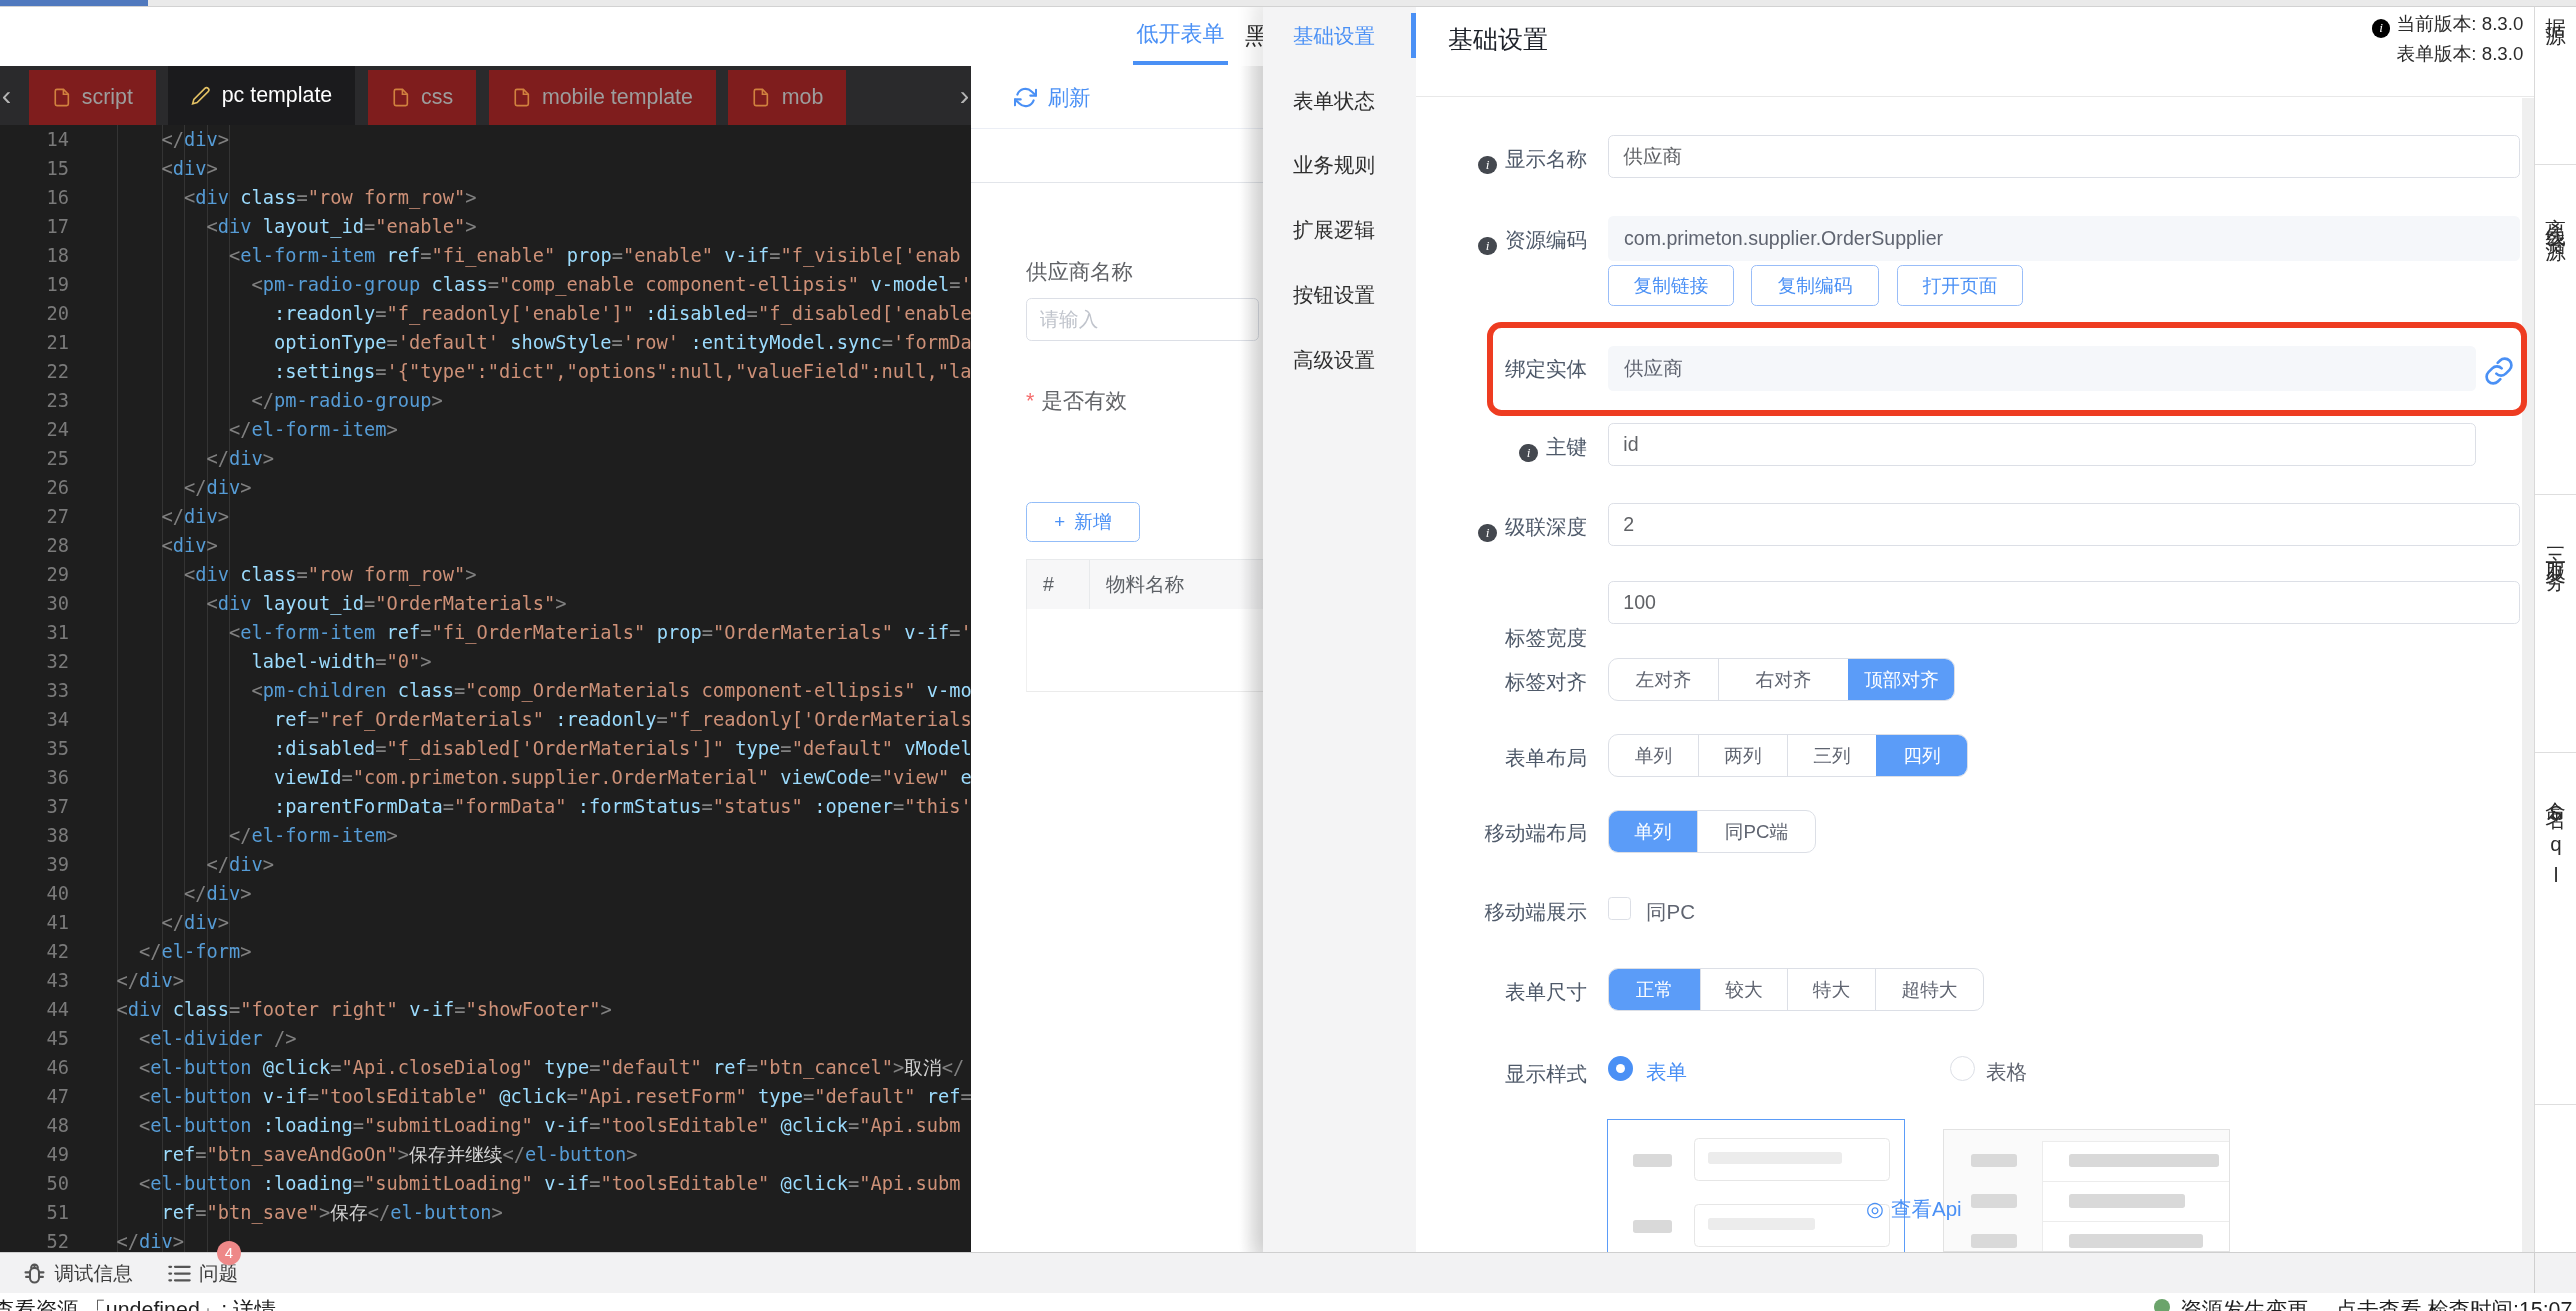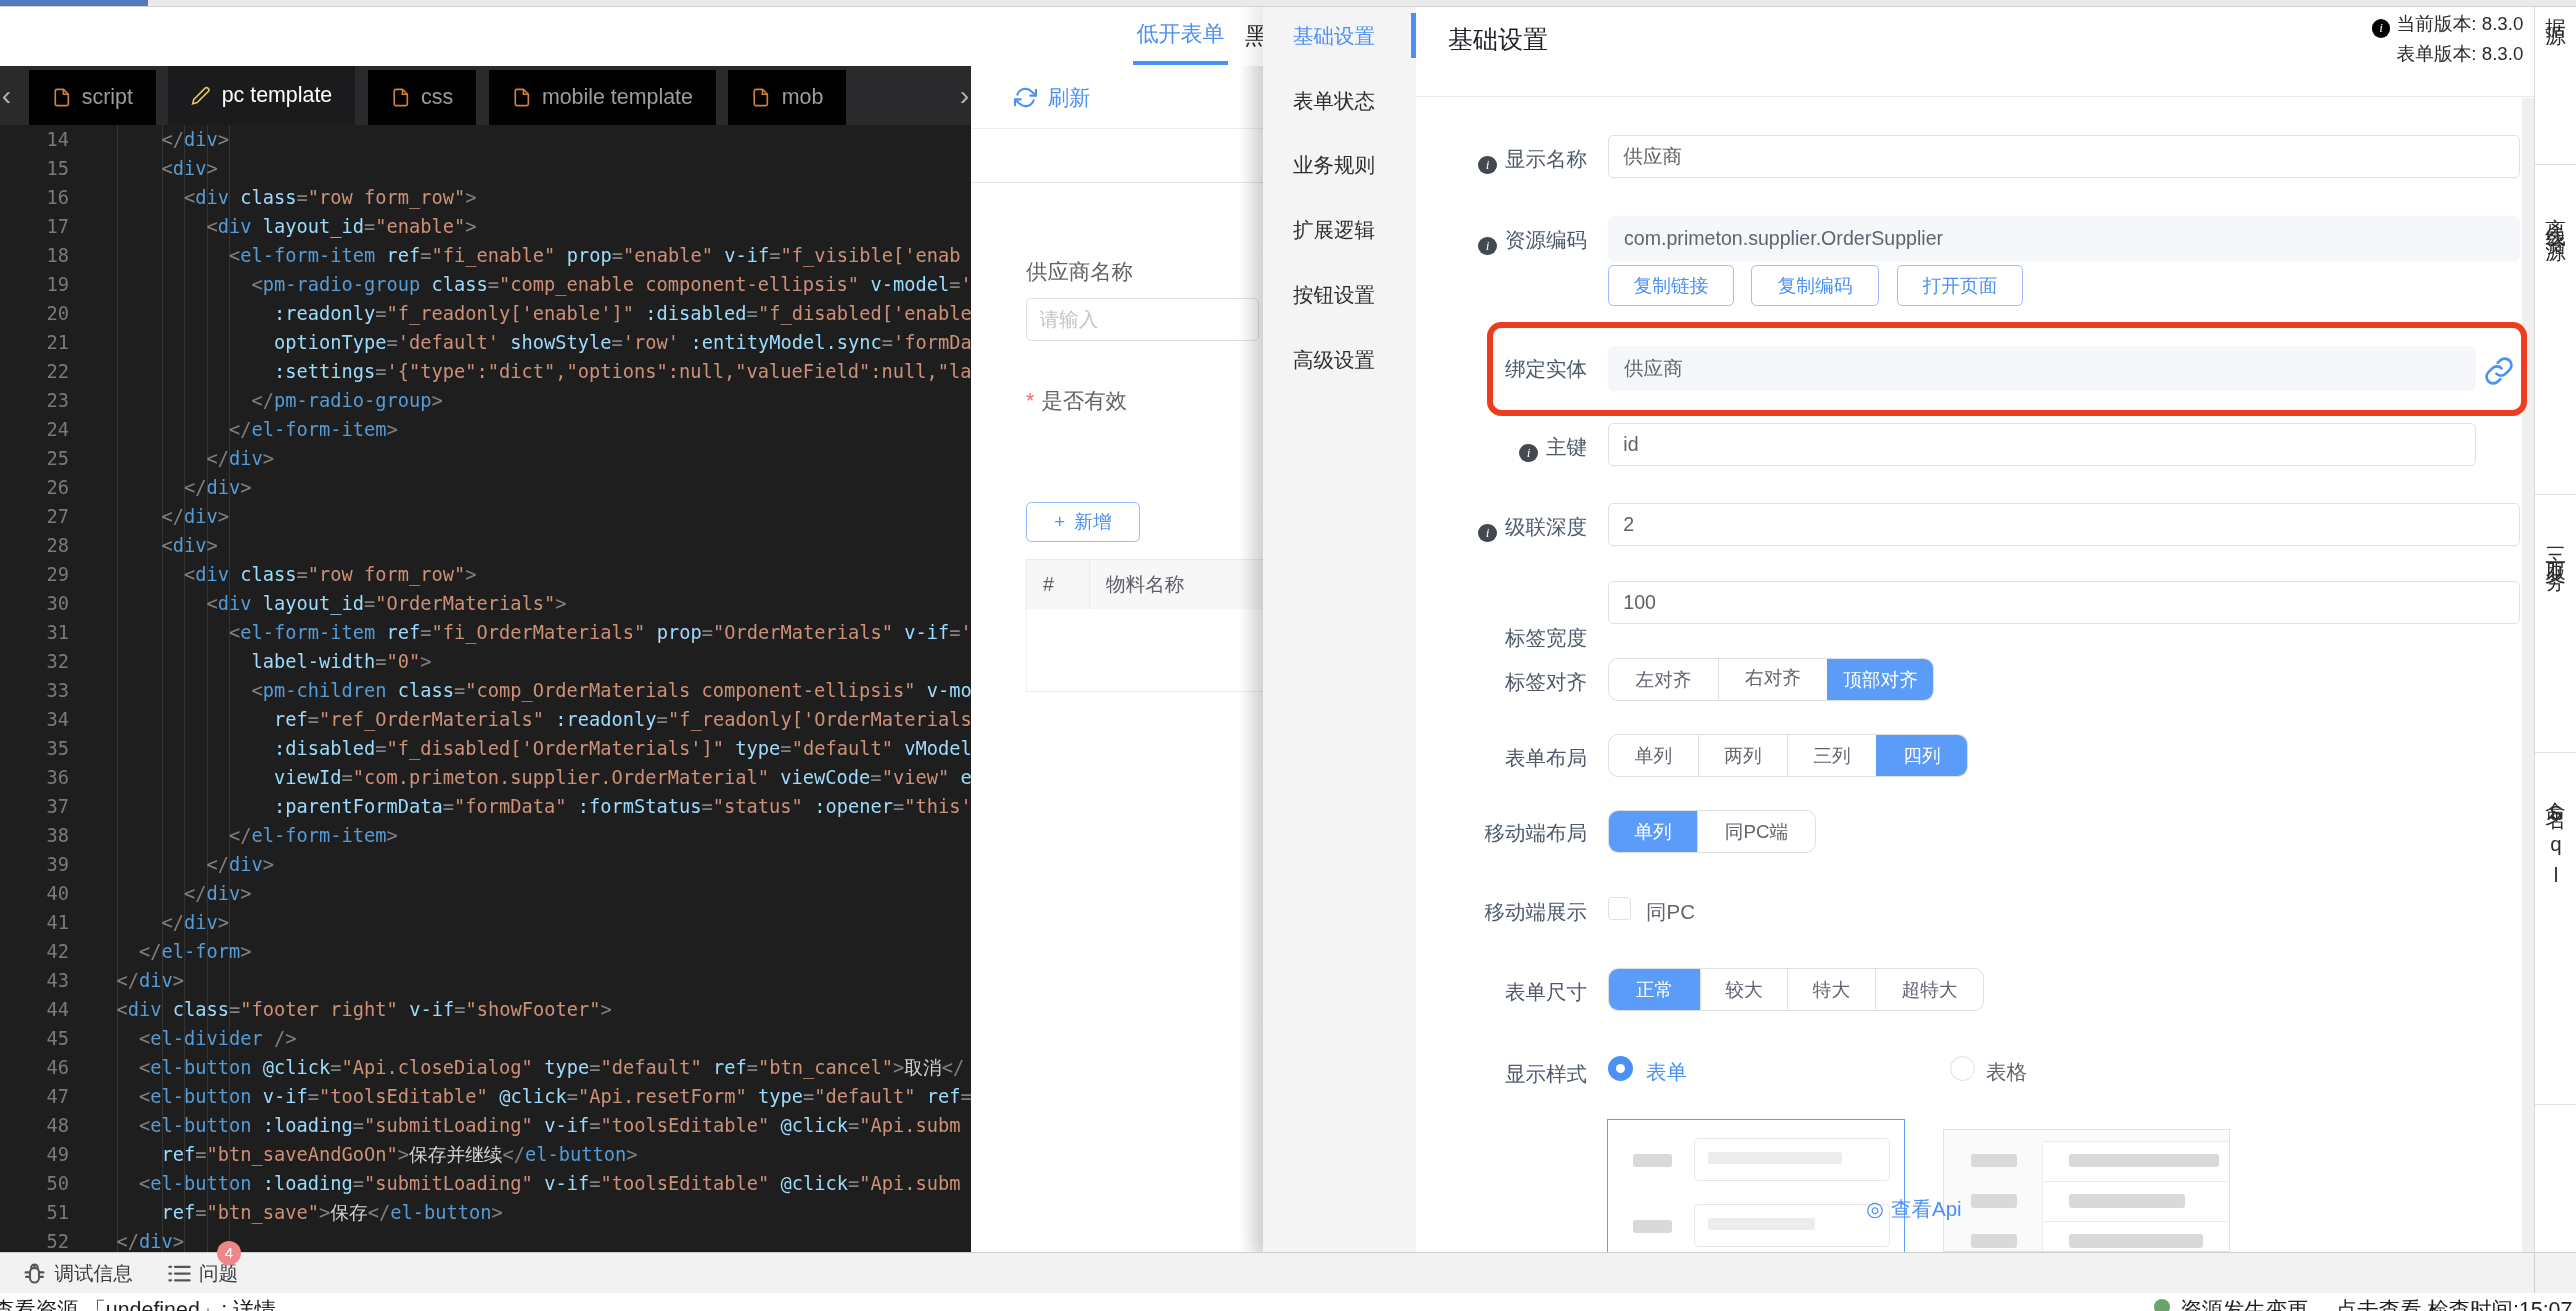--- a/index.html
+++ b/index.html
@@ -8,21 +8,21 @@
   
   .ptrack{position:absolute;left:0;top:0;width:100%;height:6.2px;background:#eaeaea;border-bottom:0.9px solid #d2d2d2;z-index:40;}
   .pfill{width:148px;height:6.2px;background:#5079be;}
   
   .topbar{position:absolute;left:0;top:0;width:2576px;height:66px;background:#fff;border-bottom:0.9px solid #e3e3e3;}
   .lowtab{position:absolute;left:1133px;top:7.1px;height:54px;line-height:54px;font-size:22px;color:#4a90f5;border-bottom:4.5px solid #4a90f5;padding:0 3.6px;}
   .parttab{position:absolute;left:1245px;top:19.6px;font-size:24px;color:#2a2a2a;}
   
   .editor{position:absolute;left:0;top:66px;width:971px;height:1186px;background:#1e1e1e;overflow:hidden;}
   .etabbar{position:absolute;left:0;top:0;width:971px;height:59px;background:#2a2a2c;display:flex;align-items:flex-end;padding-left:28.5px;box-sizing:border-box;}
-  .etab{height:55px;background:#000000;color:#9d9d9d;font-size:21.4px;display:flex;align-items:center;gap:10.7px;padding:0 23px;margin-right:12.5px;white-space:nowrap;}
+  .etab{height:55px;background:#7f1d1d;color:#9d9d9d;font-size:21.4px;display:flex;align-items:center;gap:10.7px;padding:0 23px;margin-right:12.5px;white-space:nowrap;}
   .etab.active{background:#1b1b1d;color:#fff;height:59px;}
   .chev{position:absolute;top:12.5px;color:#b5b5b5;font-size:28.5px;z-index:3;}
   .chevL{left:1.8px;} .chevR{right:1.8px;}
   .code{position:absolute;left:0;top:59px;width:971px;height:1128px;font-family:"DejaVu Sans Mono","Liberation Mono",monospace;font-size:18.7px;line-height:29px;color:#d4d4d4;overflow:hidden;}
   .guides{position:absolute;left:117px;top:0;width:114px;height:1128px;background:repeating-linear-gradient(to right,#343434 0 0.9px,transparent 0.9px 22.5px);}
   .cline{position:relative;height:29px;white-space:pre;}
   .lnum{position:absolute;left:16px;width:53px;text-align:right;color:#7a7a7a;}
   .lcode{position:absolute;left:94px;white-space:pre;}
   .tk-p{color:#808080}.tk-t{color:#569cd6}.tk-a{color:#9cdcfe}.tk-s{color:#ce9178}.tk-d{color:#d4d4d4}
   
@@ -275,21 +275,21 @@
 
     <div class="slab" style="top:513px"><span class="info-i">i</span><span>级联深度</span></div>
     <input class="sinput" style="top: 503px; width: 912px;" value="2">
 
     <div class="slab" style="top:624px">标签宽度</div>
     <input class="sinput" style="top: 581px; width: 912px;" value="100">
 
     <div class="slab" style="top:668px">标签对齐</div>
     <div class="seg" style="top:658px" id="seg-align">
         <div class="segopt" style="width: 109px;">左对齐</div>
-        <div class="segopt" style="width: 109px; font-family: Liberation Mono, monospace;">右对齐</div>
+        <div class="segopt" style="width: 130px;">右对齐</div>
         <div class="segopt active" style="width: 106px;">顶部对齐</div>
       </div>
 
     <div class="slab" style="top:744px">表单布局</div>
     <div class="seg" style="top:734px" id="seg-layout">
         <div class="segopt" style="width: 89px;">单列</div>
         <div class="segopt" style="width: 89px;">两列</div>
         <div class="segopt" style="width: 89px;">三列</div>
         <div class="segopt active" style="width: 91px;">四列</div>
       </div>

